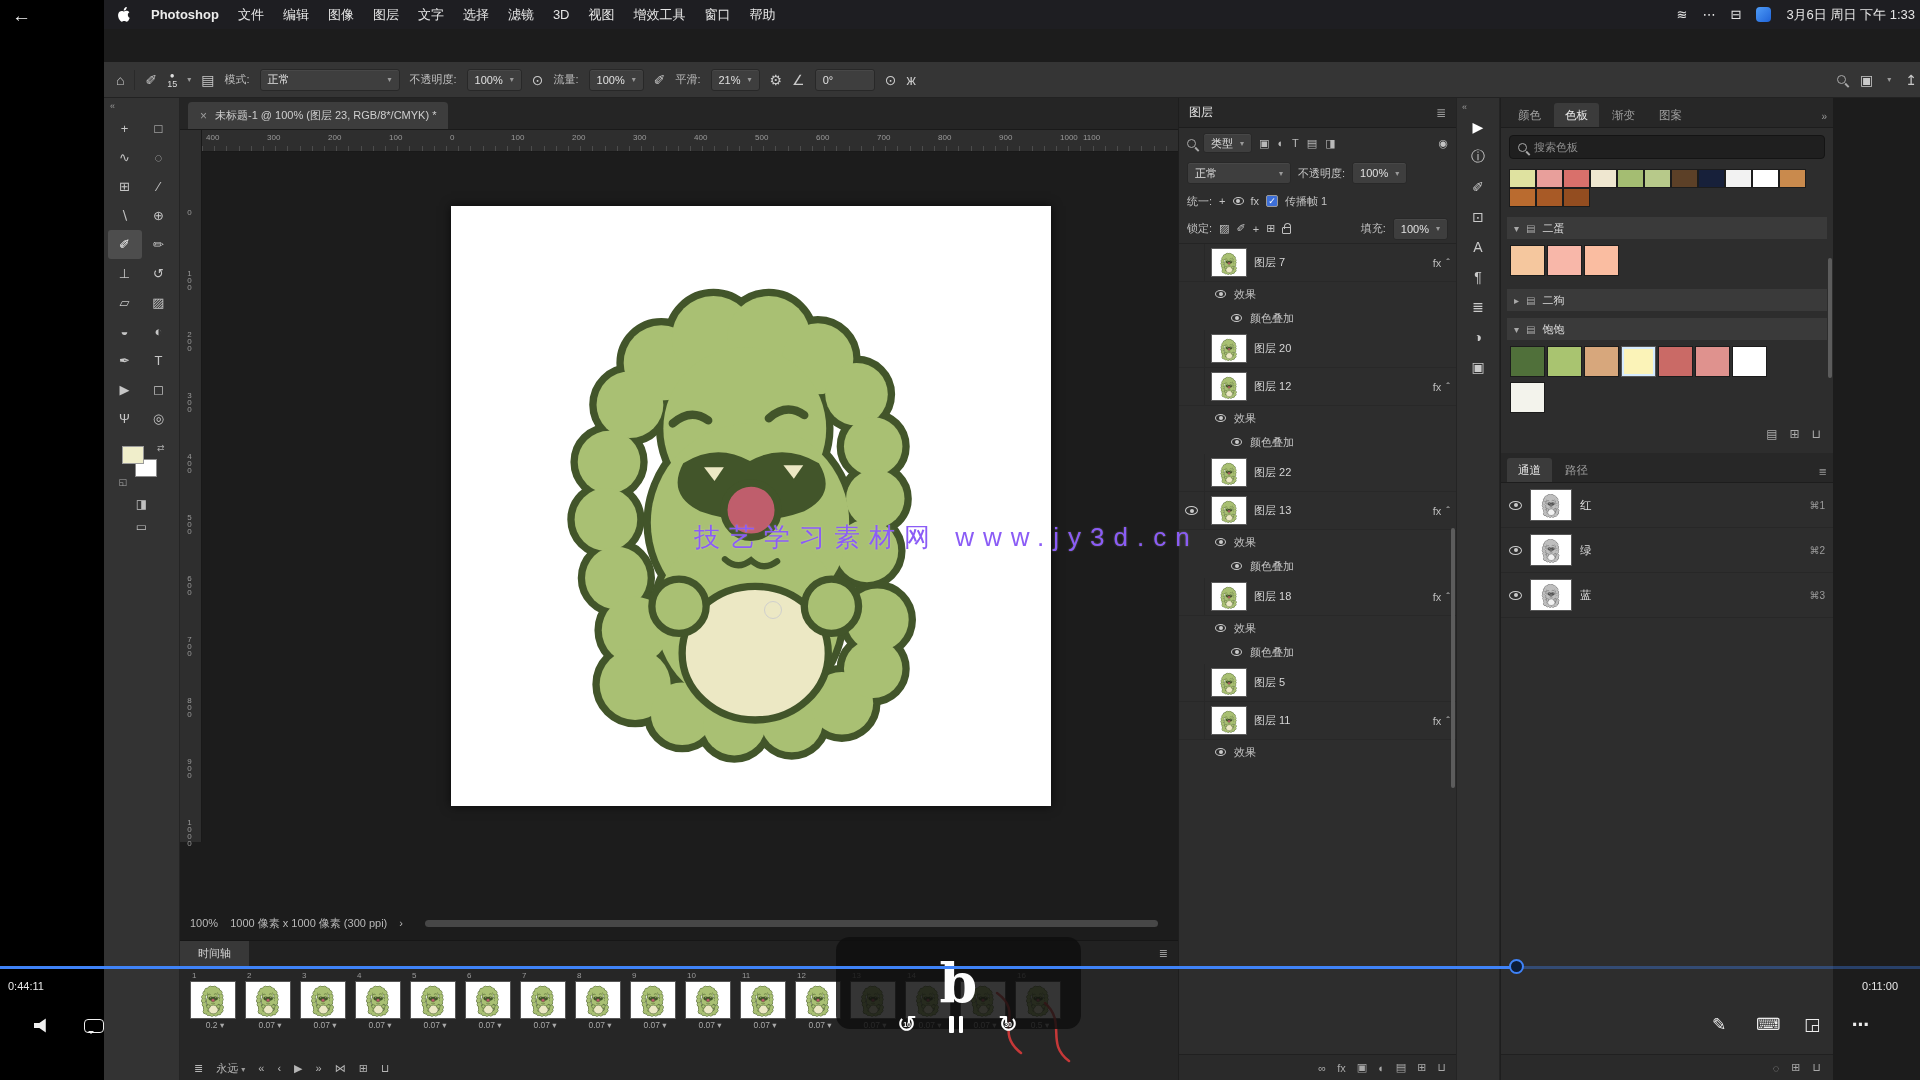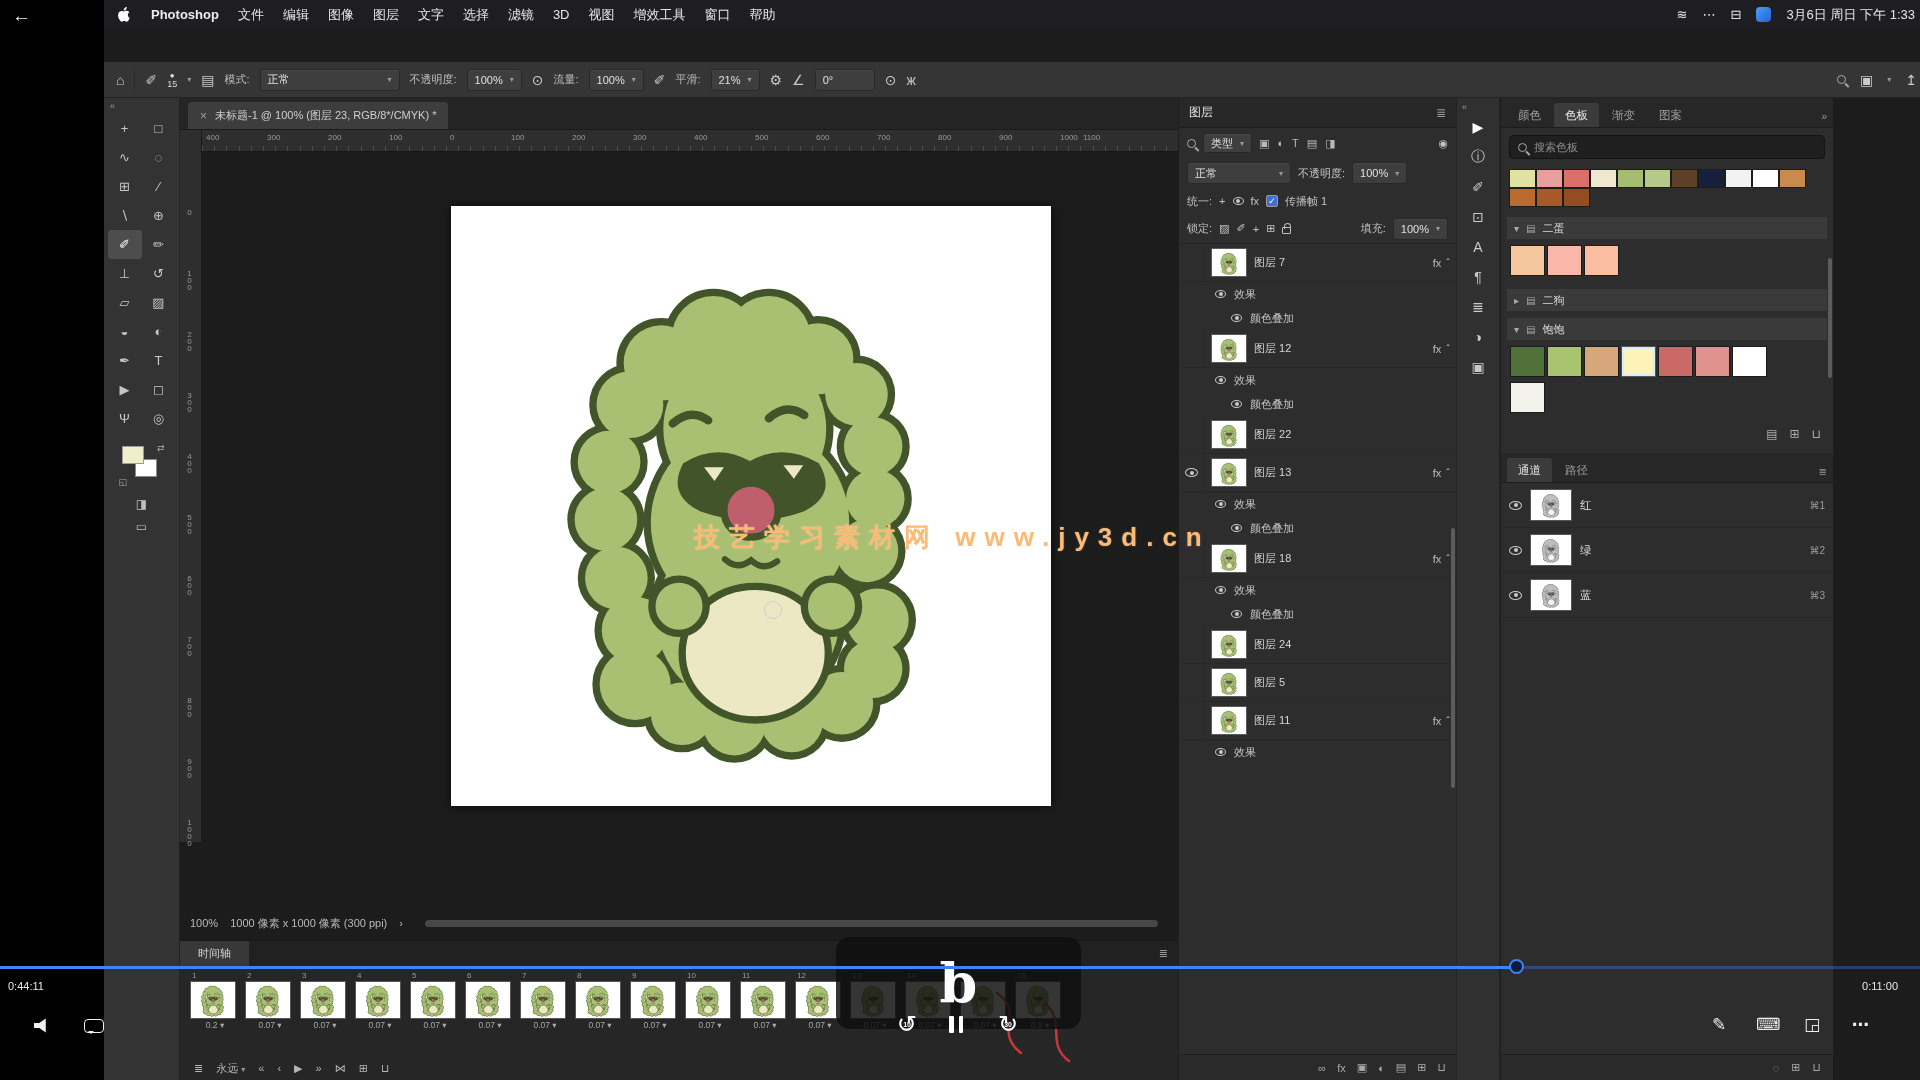--- a/index.html
+++ b/index.html
@@ -102,21 +102,21 @@
   .sw-big{display:flex;gap:4px;padding:7px 10px}
   .swb{width:33px;height:29px;outline:1px solid #1c1c1c}
   .swb.selsw{outline:1px solid #555;border:2px solid #d6ecff}
   .sfooter{display:flex;justify-content:flex-end;gap:12px;padding:8px 12px;color:#ababab;font-size:12px}
   .chrow{display:flex;align-items:center;height:45px;border-bottom:1px solid #272727;padding:0 8px;gap:9px;font-size:11.5px;color:#dedede}
   .chthumb{width:40px;height:30px;background:#fff;outline:1px solid #555;display:flex;align-items:center;justify-content:center;overflow:hidden}
   .chkey{margin-left:auto;color:#9d9d9d;font-size:10px}
   .gray{filter:grayscale(1) brightness(1.05)}
   .rfooter{position:absolute;left:0;bottom:0;width:100%;height:26px;border-top:1px solid #202020;background:#2a2a2a;display:flex;align-items:center;justify-content:flex-end;gap:12px;padding:0 12px;color:#a8a8a8;font-size:11px}
   
-  #watermark{position:absolute;left:590px;top:520px;z-index:30;font-size:26px;font-weight:bold;color:#fdba74;letter-spacing:9px;text-shadow:0 0 2px rgba(255,255,255,.3);white-space:nowrap}
+  #watermark{position:absolute;left:590px;top:520px;z-index:30;font-size:26px;font-weight:normal;color:#8b5cf6;letter-spacing:9px;text-shadow:0 0 2px rgba(255,255,255,.3);white-space:nowrap}
   
   .eye{display:inline-block;width:13px;height:9px;border:1px solid #c9c9c9;border-radius:50%;position:relative}
   .eye::after{content:"";position:absolute;left:50%;top:50%;width:4px;height:4px;margin:-2px 0 0 -2px;background:#c9c9c9;border-radius:50%}
   .eye.s{width:11px;height:8px}
   .lens{display:inline-block;width:9px;height:9px;border:1.5px solid #a9a9a9;border-radius:50%;position:relative}
   .lens::after{content:"";position:absolute;width:1.5px;height:5px;background:#a9a9a9;left:8px;top:7px;transform:rotate(-45deg)}
   .padlock{display:inline-block;width:9px;height:7px;border:1px solid #c0c0c0;border-radius:1px;position:relative;margin-top:4px}
   .padlock::before{content:"";position:absolute;top:-5px;left:1px;width:5px;height:5px;border:1px solid #c0c0c0;border-bottom:none;border-radius:4px 4px 0 0}
   .cbx{display:inline-flex;width:12px;height:12px;border:1px solid #9a9a9a;border-radius:2px;background:#3d6fd8;color:#fff;font-size:9px;align-items:center;justify-content:center}
   
@@ -594,20 +594,29 @@
         </div>
         <div class="erow">
             <span class="eye s"></span>
             <span>效果</span>
           </div>
         <div class="erow o2">
             <span class="eye s"></span>
             <span>颜色叠加</span>
           </div>
 
+        <div class="lrow">
+          <span class="well"></span>
+          <span class="lthumb">
+              <svg width="30" height="24" viewBox="0 0 500 500">
+                <use href="#char"></use>
+              </svg>
+            </span>
+          <span>图层 20</span>
+        </div>
 
         <div class="lrow">
           <span class="well"></span>
           <span class="lthumb">
               <svg width="30" height="24" viewBox="0 0 500 500">
                 <use href="#char"></use>
               </svg>
             </span>
           <span>图层 12</span>
           <span class="fxtag">
@@ -674,29 +683,20 @@
         </div>
         <div class="erow">
             <span class="eye s"></span>
             <span>效果</span>
           </div>
         <div class="erow o2">
             <span class="eye s"></span>
             <span>颜色叠加</span>
           </div>
 
-        <div class="lrow">
-          <span class="well"></span>
-          <span class="lthumb">
-              <svg width="30" height="24" viewBox="0 0 500 500">
-                <use href="#char"></use>
-              </svg>
-            </span>
-          <span>图层 24</span>
-        </div>
 
         <div class="lrow">
           <span class="well"></span>
           <span class="lthumb">
               <svg width="30" height="24" viewBox="0 0 500 500">
                 <use href="#char"></use>
               </svg>
             </span>
           <span>图层 5</span>
         </div>

